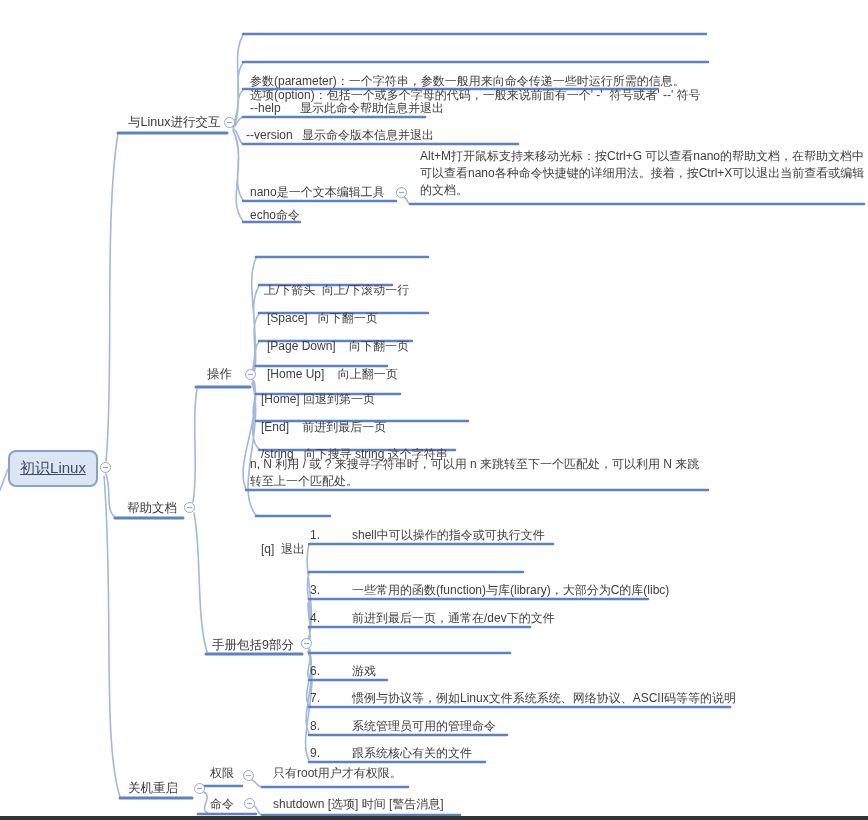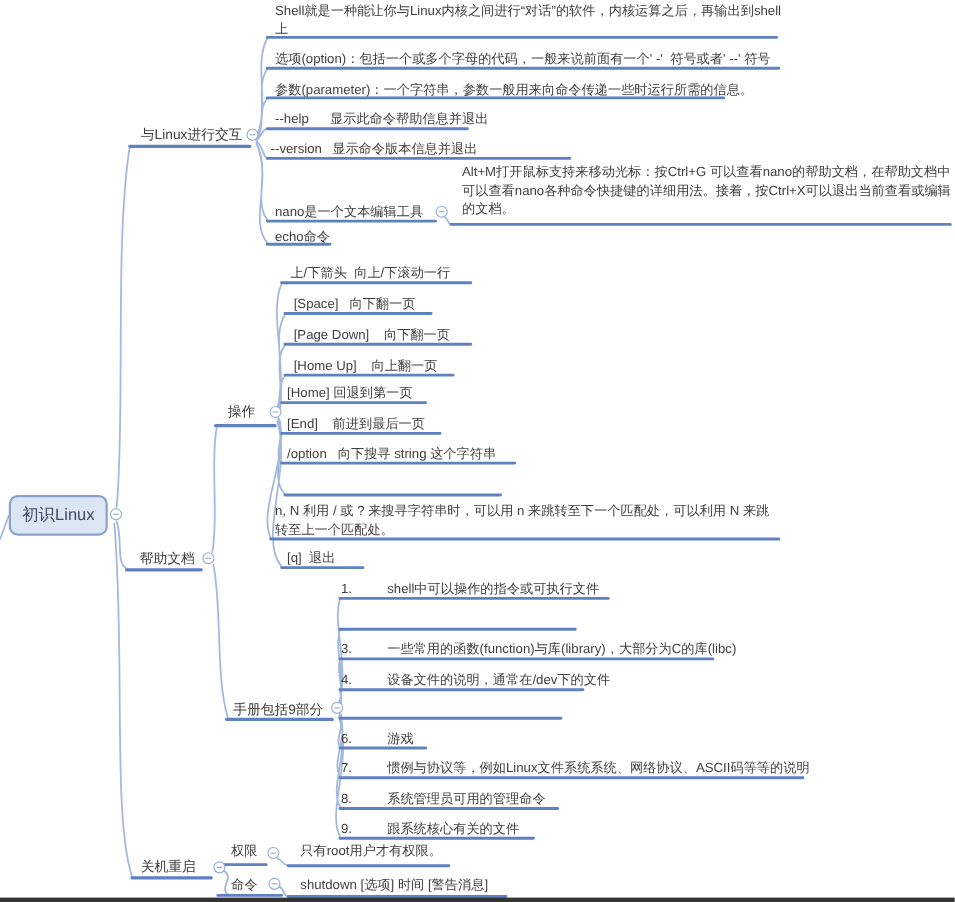--- a/index.html
+++ b/index.html
@@ -1,26 +1,26 @@
 <!DOCTYPE html>
 <html><head>
 <meta charset="utf-8">
 <style>
   html,body{margin:0;padding:0;}
   body{font-family:"Liberation Sans","DejaVu Sans",sans-serif;}
   #stage{position:relative;width:868px;height:820px;background:#ffffff;overflow:hidden;}
   #wires{position:absolute;left:0;top:0;}
   .txt{position:absolute;color:#3e3e3e;font-size:12px;line-height:16px;white-space:nowrap;}
   .wrap{white-space:pre-wrap;}
-  .pre{white-space:pre;}
+  .pre{white-space:pre;margin-top:42px;}
   .blabel{font-size:12.5px;color:#3a3a3a;}
   .root{position:absolute;left:8px;top:450px;width:90px;height:37px;background:#dce6f3;
         border:2px solid #87a3cd;border-radius:8px;box-sizing:border-box;
         display:flex;align-items:center;justify-content:center;
-        font-size:15px;color:#3d4a63;}
+        font-size:15px;color:#3d4a63;text-decoration:underline;}
   .ci{position:absolute;width:11px;height:11px;border:1px solid #93abd3;border-radius:50%;
       background:#fdfdfe;box-sizing:border-box;}
   .ci::after{content:"";position:absolute;left:2px;right:2px;top:4px;height:1px;background:#93abd3;}
   .bottombar{position:absolute;left:0;bottom:0;width:868px;height:4px;background:#333333;}
 </style>
 </head>
 <body>
 
 <div id="stage">
 
@@ -90,21 +90,20 @@
         M198,814 H256  M262,815 H460"></path>
     </g>
   </svg>
 
   <div class="root">初识Linux</div>
   <div class="ci" style="left:100px;top:462px"></div>
 
   <div class="txt blabel" style="left:128px;top:114px">与Linux进行交互</div>
   <div class="ci" style="left:224px;top:117px"></div>
 
-  <div class="txt wrap" style="left:250px;top:2px;width:462px">Shell就是一种能让你与Linux内核之间进行“对话”的软件，内核运算之后，再输出到shell上</div>
   <div class="txt pre" style="left:250px;top:45px">选项(option)：包括一个或多个字母的代码，一般来说前面有一个' -'  符号或者' --' 符号</div>
   <div class="txt" style="left:250px;top:73px">参数(parameter)：一个字符串，参数一般用来向命令传递一些时运行所需的信息。</div>
 
   <div class="txt" style="left:250px;top:100px">--help</div>
   <div class="txt" style="left:300px;top:100px">显示此命令帮助信息并退出</div>
 
   <div class="txt" style="left:246px;top:127px">--version</div>
   <div class="txt" style="left:302px;top:127px">显示命令版本信息并退出</div>
 
   <div class="txt" style="left:250px;top:184px">nano是一个文本编辑工具</div>
@@ -118,30 +117,30 @@
 
   <div class="txt blabel" style="left:207px;top:366px">操作</div>
   <div class="ci" style="left:245px;top:369px"></div>
 
   <div class="txt pre" style="left:264px;top:240px">上/下箭头  向上/下滚动一行</div>
   <div class="txt pre" style="left:267px;top:268px">[Space]   向下翻一页</div>
   <div class="txt pre" style="left:267px;top:296px">[Page Down]    向下翻一页</div>
   <div class="txt pre" style="left:267px;top:324px">[Home Up]    向上翻一页</div>
   <div class="txt pre" style="left:261px;top:349px">[Home] 回退到第一页</div>
   <div class="txt pre" style="left:261px;top:377px">[End]    前进到最后一页</div>
-  <div class="txt pre" style="left:261px;top:404px">/option   向下搜寻 string 这个字符串</div>
+  <div class="txt pre" style="left:261px;top:404px">/string   向下搜寻 string 这个字符串</div>
   <div class="txt wrap" style="left:250px;top:456px;width:460px;line-height:17px">n, N 利用 / 或 ? 来搜寻字符串时，可以用 n 来跳转至下一个匹配处，可以利用 N 来跳转至上一个匹配处。</div>
   <div class="txt pre" style="left:261px;top:499px">[q]  退出</div>
 
   <div class="txt blabel" style="left:212px;top:637px">手册包括9部分</div>
   <div class="ci" style="left:301px;top:638px"></div>
 
   <div class="txt" style="left:310px;top:527px"><span style="display:inline-block;width:42px">1.</span><span>shell中可以操作的指令或可执行文件</span></div>
   <div class="txt" style="left:310px;top:582px"><span style="display:inline-block;width:42px">3.</span><span>一些常用的函数(function)与库(library)，大部分为C的库(libc)</span></div>
-  <div class="txt" style="left:310px;top:610px"><span style="display:inline-block;width:42px">4.</span><span>设备文件的说明，通常在/dev下的文件</span></div>
+  <div class="txt" style="left:310px;top:610px"><span style="display:inline-block;width:42px">4.</span><span>前进到最后一页，通常在/dev下的文件</span></div>
   <div class="txt" style="left:310px;top:663px"><span style="display:inline-block;width:42px">6.</span><span>游戏</span></div>
   <div class="txt" style="left:310px;top:690px"><span style="display:inline-block;width:42px">7.</span><span>惯例与协议等，例如Linux文件系统系统、网络协议、ASCII码等等的说明</span></div>
   <div class="txt" style="left:310px;top:718px"><span style="display:inline-block;width:42px">8.</span><span>系统管理员可用的管理命令</span></div>
   <div class="txt" style="left:310px;top:745px"><span style="display:inline-block;width:42px">9.</span><span>跟系统核心有关的文件</span></div>
 
   <div class="txt blabel" style="left:128px;top:780px">关机重启</div>
   <div class="ci" style="left:194px;top:783px"></div>
 
   <div class="txt" style="left:210px;top:765px">权限</div>
   <div class="ci" style="left:243px;top:770px"></div>

